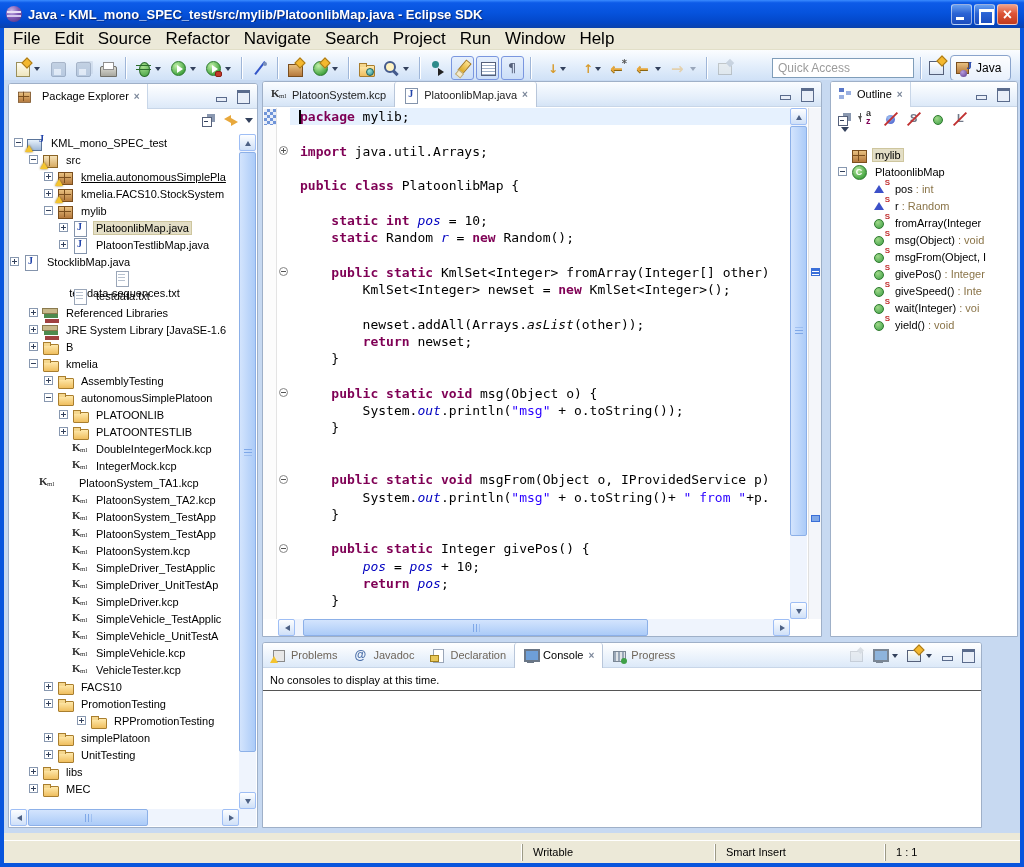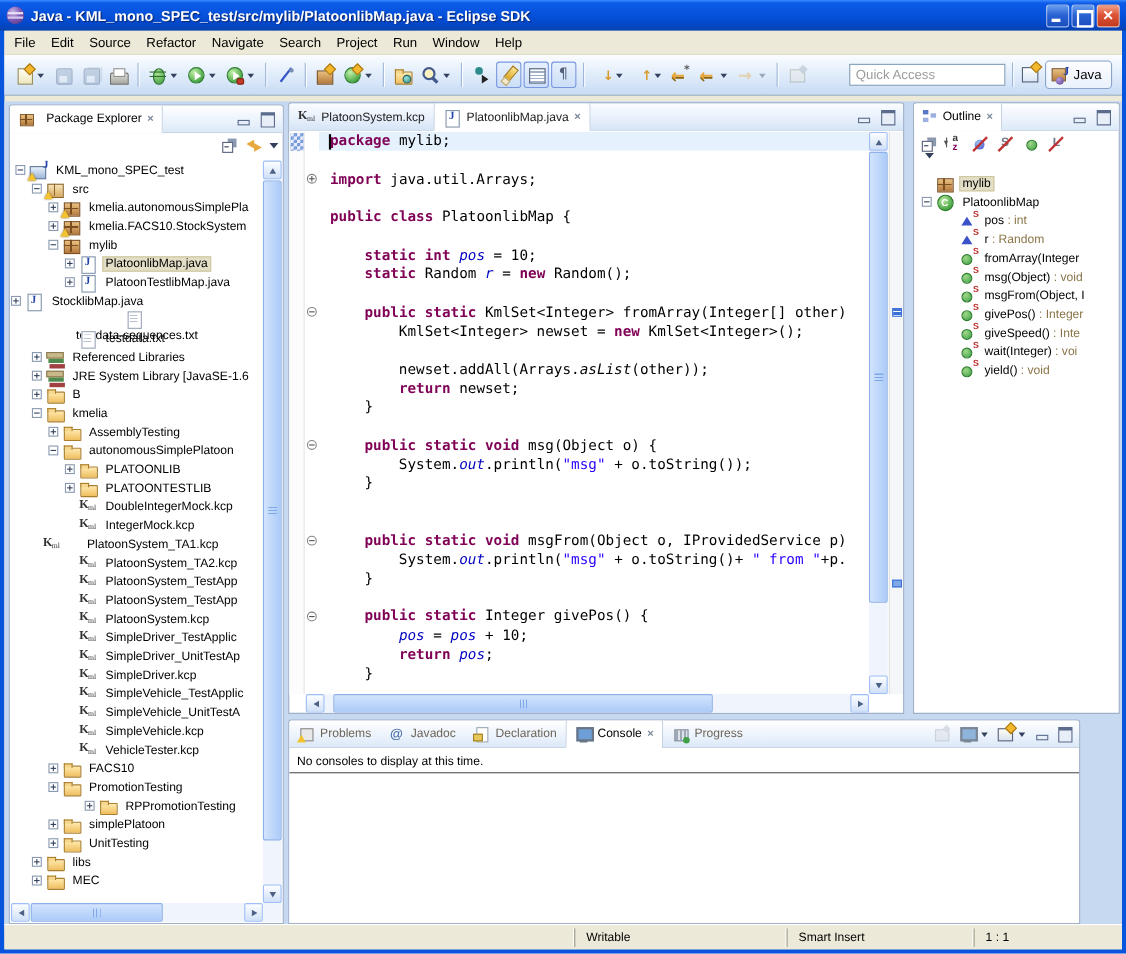--- a/index.html
+++ b/index.html
@@ -25,21 +25,21 @@
     border:2px solid #fff; border-top-width:3px; }
   .wbtn-close { background:linear-gradient(180deg,#F0A088,#DD5437 45%,#C03A1E); }
   .wbtn-close::before { content:"×"; position:absolute; left:0; top:-1px; width:100%; text-align:center;
     color:#fff; font:bold 16px/21px "Liberation Sans",sans-serif; }
 
   
   .client { position:absolute; left:4px; top:28px; width:1016px; height:835px; background:#ECE9D8; }
 
   .menubar { position:absolute; left:0; top:0; width:100%; height:22px; background:#ECE9D8;
     display:flex; align-items:center; padding-left:2px; border-bottom:1px solid #E2DFC8; }
-  .menu-item { font-size:12px; color:#000; padding:3px 7px; }
+  .menu-item { font-size:17px; color:#000; padding:3px 7px; }
 
   .toolbar { position:absolute; left:0; top:22px; width:100%; height:37px;
     background:linear-gradient(180deg,#FBFDFF 0%,#E3EEFB 45%,#C8DCF5 100%);
     border-bottom:1px solid #93ACCE; display:flex; align-items:center; padding-left:6px; }
   .tb-sep { width:1px; height:22px; background:#9FB6D8; margin:0 5px; box-shadow:1px 0 0 #fff; flex:none; }
   .tbtn { display:inline-flex; align-items:center; height:24px; padding:0 2px; border:1px solid transparent;
     border-radius:3px; margin:0 1px; flex:none; }
   .tbtn.pressed { border-color:#7A96DF; background:linear-gradient(#E7F0FC,#CBDEF8); }
   .tbtn.dis { opacity:.4; }
   .dda { width:0; height:0; border:3px solid transparent; border-top:4px solid #33415C; margin:4px 1px 0 3px; }
@@ -122,21 +122,21 @@
     background:linear-gradient(#FDFEFF,#E9F1FC); border:1px solid #8AA4CC; border-radius:4px; gap:4px; }
   .persp-btn .jicon { position:relative; width:16px; height:16px; }
   .persp-btn .jicon::before { content:""; position:absolute; left:0; top:2px; width:11px; height:10px;
     background:linear-gradient(#E8C080,#B5793C); border:1px solid #7A4E1E; }
   .persp-btn .jicon::after { content:"J"; position:absolute; right:0px; top:-1px; font:bold 11px "Liberation Serif",serif; color:#2244AA; }
   .persp-btn .jdot { position:absolute; left:4px; bottom:-1px; width:7px; height:7px; border-radius:50%;
     background:radial-gradient(circle at 35% 30%,#B89DE0,#5A3C8C); }
   .persp-label { font-size:12px; color:#000; }
 
   
-  .workbench { position:absolute; left:0; top:64px; width:1016px; height:753px; background:#C7D9F1; }
+  .workbench { position:absolute; left:0; top:52px; width:1016px; height:753px; background:#C7D9F1; }
   .panel { position:absolute; background:#fff; border:1px solid #9FB0C8; border-radius:3px 3px 0 0; overflow:hidden; }
   .phead { position:absolute; left:0; top:0; right:0; height:25px;
     background:linear-gradient(180deg,#FFFFFF,#E7F0FB 70%,#DCE9F8); border-bottom:1px solid #C8D6E8;
     display:flex; align-items:center; }
   .vtab { display:flex; align-items:center; gap:5px; height:25px; padding:0 7px; font-size:11px; color:#000; }
   .vtab.active { background:#fff; border-right:1px solid #C8D6E8; }
   .closex { color:#7A8699; font-size:10px; font-weight:bold; }
   .phead-btns { margin-left:auto; display:flex; gap:8px; padding-right:7px; }
   .vbtn { position:relative; width:14px; height:12px; }
   .vbtn-min::before { content:""; position:absolute; left:2px; top:7px; width:9px; height:3px; border:1px solid #5A6B8C; background:#E8EEF8; }
@@ -469,21 +469,21 @@
               </i>
               <span class="lbl">KML_mono_SPEC_test</span>
             </div>
             <div class="trow" style="padding-left: 19px;">
               <span class="exp minus"></span>
               <i class="ti ti-src">
                 <span class="warnov"></span>
               </i>
               <span class="lbl">src</span>
             </div>
-            <div class="trow" style="padding-left: 34px;">
+            <div class="trow" style="padding-left: 34px; text-decoration: underline;">
               <span class="exp plus"></span>
               <i class="ti ti-package">
                 <span class="warnov"></span>
               </i>
               <span class="lbl">kmelia.autonomousSimplePla</span>
             </div>
             <div class="trow" style="padding-left: 34px;">
               <span class="exp plus"></span>
               <i class="ti ti-package">
                 <span class="warnov"></span>

